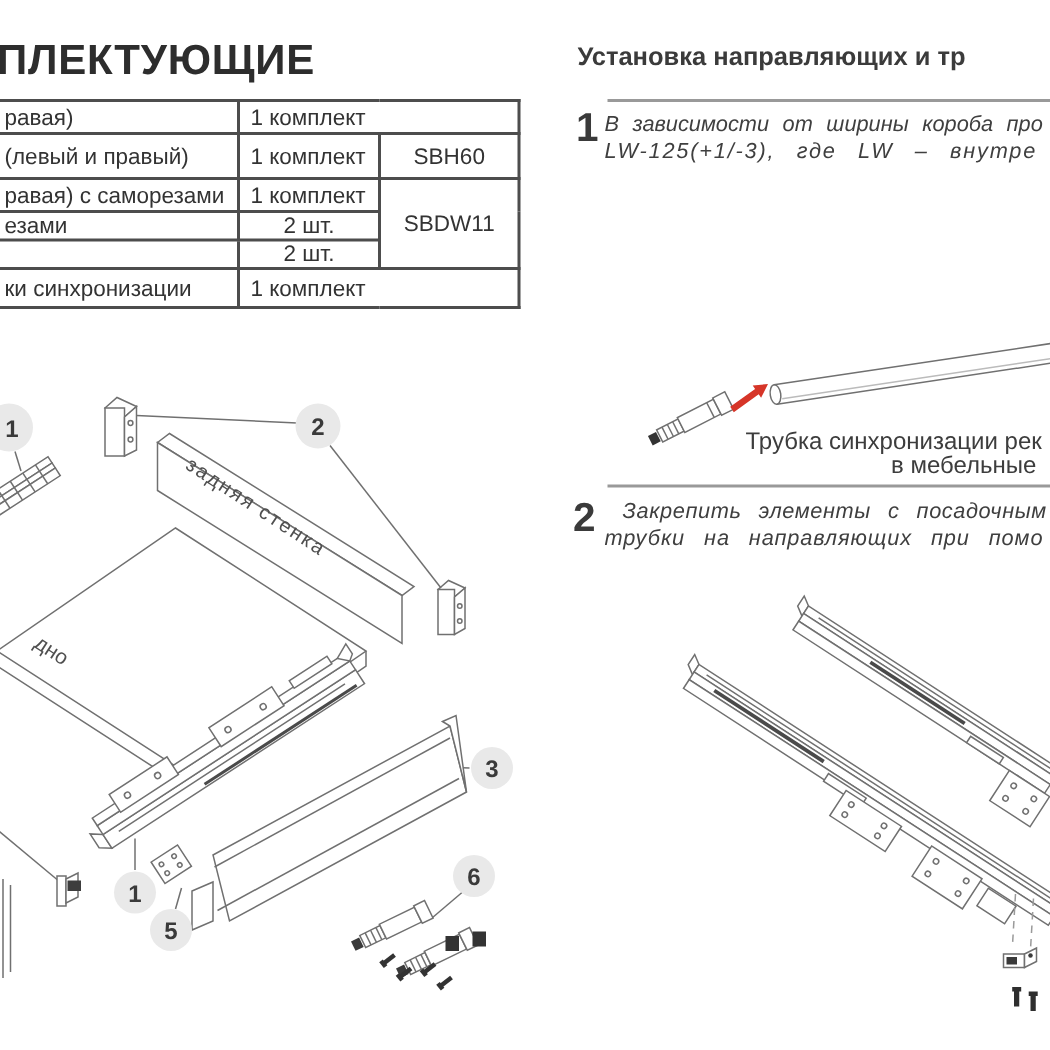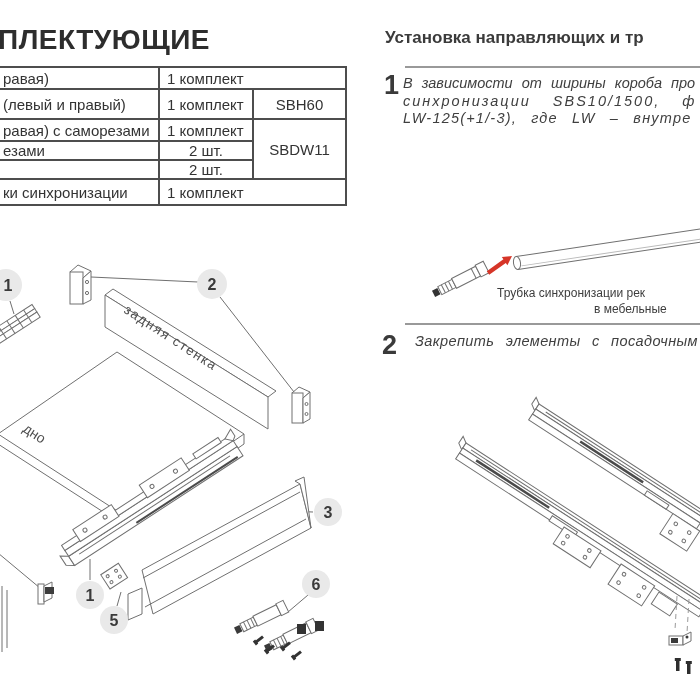--- a/index.html
+++ b/index.html
@@ -26,21 +26,21 @@
   #s1num{left:384px;top:72px;} #s2num{left:382px;top:332px;}
   .steptext{left:403px;width:297px;font-size:14.5px;line-height:17.5px;color:#3f3f3f;overflow:hidden;font-style:italic;}
   #s1text{top:75px;} #s2text{top:333px;}
   .steptext div{white-space:nowrap;}
   .j1{word-spacing:5px;}
   .j2{word-spacing:16px;letter-spacing:2px;}
   .j3{word-spacing:9px;letter-spacing:1.2px;}
   .j4{letter-spacing:.1px;}
   .k1{word-spacing:7px;letter-spacing:.4px;margin-left:12px;}
   .k2{word-spacing:8px;letter-spacing:.6px;}
-  .cap{font-size:12px;color:#3d3d3d;white-space:nowrap;}
+  .cap{font-size:16px;color:#3d3d3d;white-space:nowrap;}
   #cap1{left:497px;top:286px;} #cap2{left:594px;top:302px;}
   svg{position:absolute;overflow:hidden;}
   #left-diagram{left:0;top:245px;}
   #tube-diagram{left:415px;top:220px;}
   #rails-diagram{left:430px;top:388px;}
   .callout{fill:#e9e9e9;}
   .callout-num{font-size:16px;font-weight:bold;fill:#3a3a3a;text-anchor:middle;font-family:"Liberation Sans",sans-serif;}
   .plabel{fill:#4f4f4f;font-family:"Liberation Sans",sans-serif;}
 </style>
 </head>
@@ -243,21 +243,20 @@
     <text class="callout-num" x="316" y="590">6</text>
   </g>
 </svg>
 
 <div class="abs" id="inst-title">Установка направляющих и тр</div>
 <div class="abs rule" id="rule1"></div>
 
 <div class="abs stepnum" id="s1num">1</div>
 <div class="abs steptext" id="s1text">
   <div class="j1">В зависимости от ширины короба про</div>
-  <div class="j2">синхронизации SBS10/1500, ф</div>
   <div class="j3">LW-125(+1/-3), где LW – внутре</div>
 </div>
 
 <svg id="tube-diagram" width="285" height="85" viewBox="415 220 285 85">
   <g stroke="#707070" stroke-width="1" fill="none">
     <g transform="translate(436,292) rotate(-27)">
       <rect x="-3" y="-3" width="6" height="7" fill="#333" stroke="none"></rect>
       <rect x="4" y="-4" width="16" height="9" fill="#fff"></rect>
       <line x1="8" y1="-4" x2="8" y2="5"></line>
         <line x1="12" y1="-4" x2="12" y2="5"></line>
@@ -277,20 +276,21 @@
 </svg>
 
 <div class="abs cap" id="cap1">Трубка синхронизации рек</div>
 <div class="abs cap" id="cap2">в мебельные</div>
 
 <div class="abs rule" id="rule2"></div>
 
 <div class="abs stepnum" id="s2num">2</div>
 <div class="abs steptext" id="s2text">
   <div class="k1">Закрепить элементы с посадочным</div>
+  <div class="k2">трубки на направляющих при помо</div>
 </div>
 
 <svg id="rails-diagram" width="270" height="312" viewBox="430 388 270 312">
   <g stroke="#707070" stroke-width="1" fill="none">
     <g transform="translate(539,404) rotate(33)">
       <polygon points="0,0 -6,-4 -6,4 0,8" fill="#fff"></polygon>
       <rect x="0" y="0" width="200" height="6" fill="#fff"></rect>
       <rect x="0" y="6" width="200" height="6" fill="#fff"></rect>
       <rect x="0" y="12" width="200" height="7" fill="#fff"></rect>
       <line x1="55" y1="9" x2="130" y2="9" stroke="#4a4a4a" stroke-width="2.5"></line>

